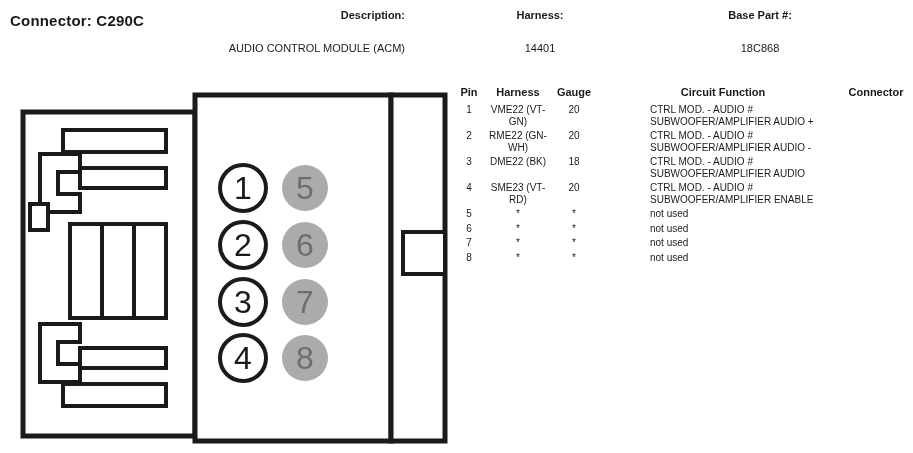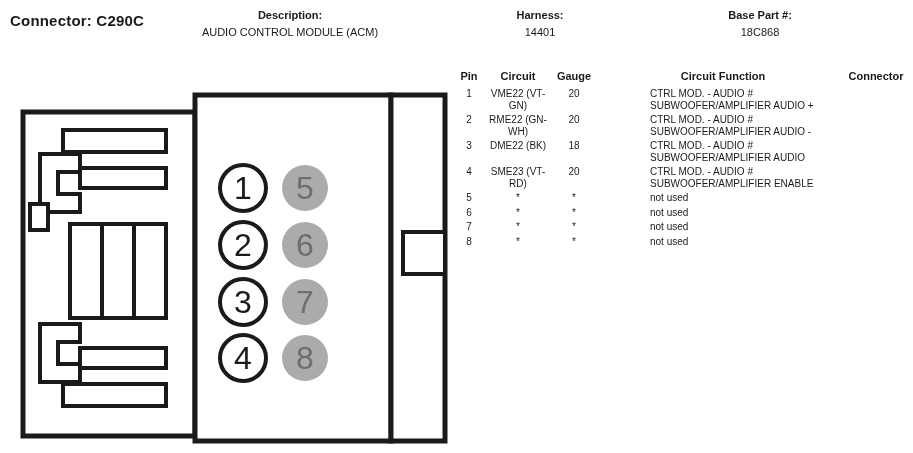--- a/index.html
+++ b/index.html
@@ -14,38 +14,38 @@
   }
   .stage { position: relative; width: 913px; height: 433px; }
 
   
   .hdr-connector {
     position: absolute; left: 10px; top: 12px;
     font-size: 15px; font-weight: bold; letter-spacing: 0.2px;
   }
   .hdr-block { position: absolute; top: 9px; text-align: center; }
   .hdr-block .lbl { font-size: 11px; font-weight: bold; }
-  .hdr-block .val { font-size: 11px; margin-top: 5px; }
-  .hdr-desc  { left: 175px; width: 230px; }
+  .hdr-block .val { font-size: 11px; margin-top: 21px; }
+  .hdr-desc  { left: 175px; width: 230px; text-align: right; }
   .hdr-harn  { left: 475px; width: 130px; }
   .hdr-part  { left: 685px; width: 150px; }
 
   
   .connector-art { position: absolute; left: 18px; top: 92px; width: 430px; height: 352px; }
   .pin-num-open   { font-size: 32px; }
   .pin-num-filled { font-size: 32px; }
 
   
   .pin-table { position: absolute; left: 452px; top: 70px; width: 458px; }
   .thead, .tr {
     display: grid;
     grid-template-columns: 34px 64px 48px 250px 56px;
   }
   .thead { font-size: 11px; font-weight: bold; margin-bottom: 6px; }
-  .thead .th { text-align: center; }
+  .thead .th { text-align: center; margin-top: 16px; }
   .tr { font-size: 10px; line-height: 1.15; margin-bottom: 3px; }
   .td { min-height: 11px; }
   .td.pin { text-align: center; }
   .td.circuit { text-align: center; }
   .td.gauge { text-align: center; }
   .td.function { text-align: left; padding-left: 4px; margin-left: 48px; }
   .td.qualifier { text-align: center; }
 </style>
 </head>
 <body>
@@ -120,21 +120,21 @@
     </g>
     <g>
       <circle cx="287" cy="266" r="23" fill="#ababab"></circle>
       <text class="pin-num-filled" x="287" y="277" text-anchor="middle" fill="#6e6e6e">8</text>
     </g>
   </svg>
 
   <div class="pin-table">
     <div class="thead">
       <div class="th">Pin</div>
-      <div class="th">Circuit</div>
+      <div class="th">Harness</div>
       <div class="th">Gauge</div>
       <div class="th">Circuit Function</div>
       <div class="th">Connector</div>
     </div>
     <div id="table-body">
         <div class="tr">
           <div class="td pin">1</div>
           <div class="td circuit">VME22 (VT-GN)</div>
           <div class="td gauge">20</div>
           <div class="td function">CTRL MOD. - AUDIO # SUBWOOFER/AMPLIFIER AUDIO +</div>

